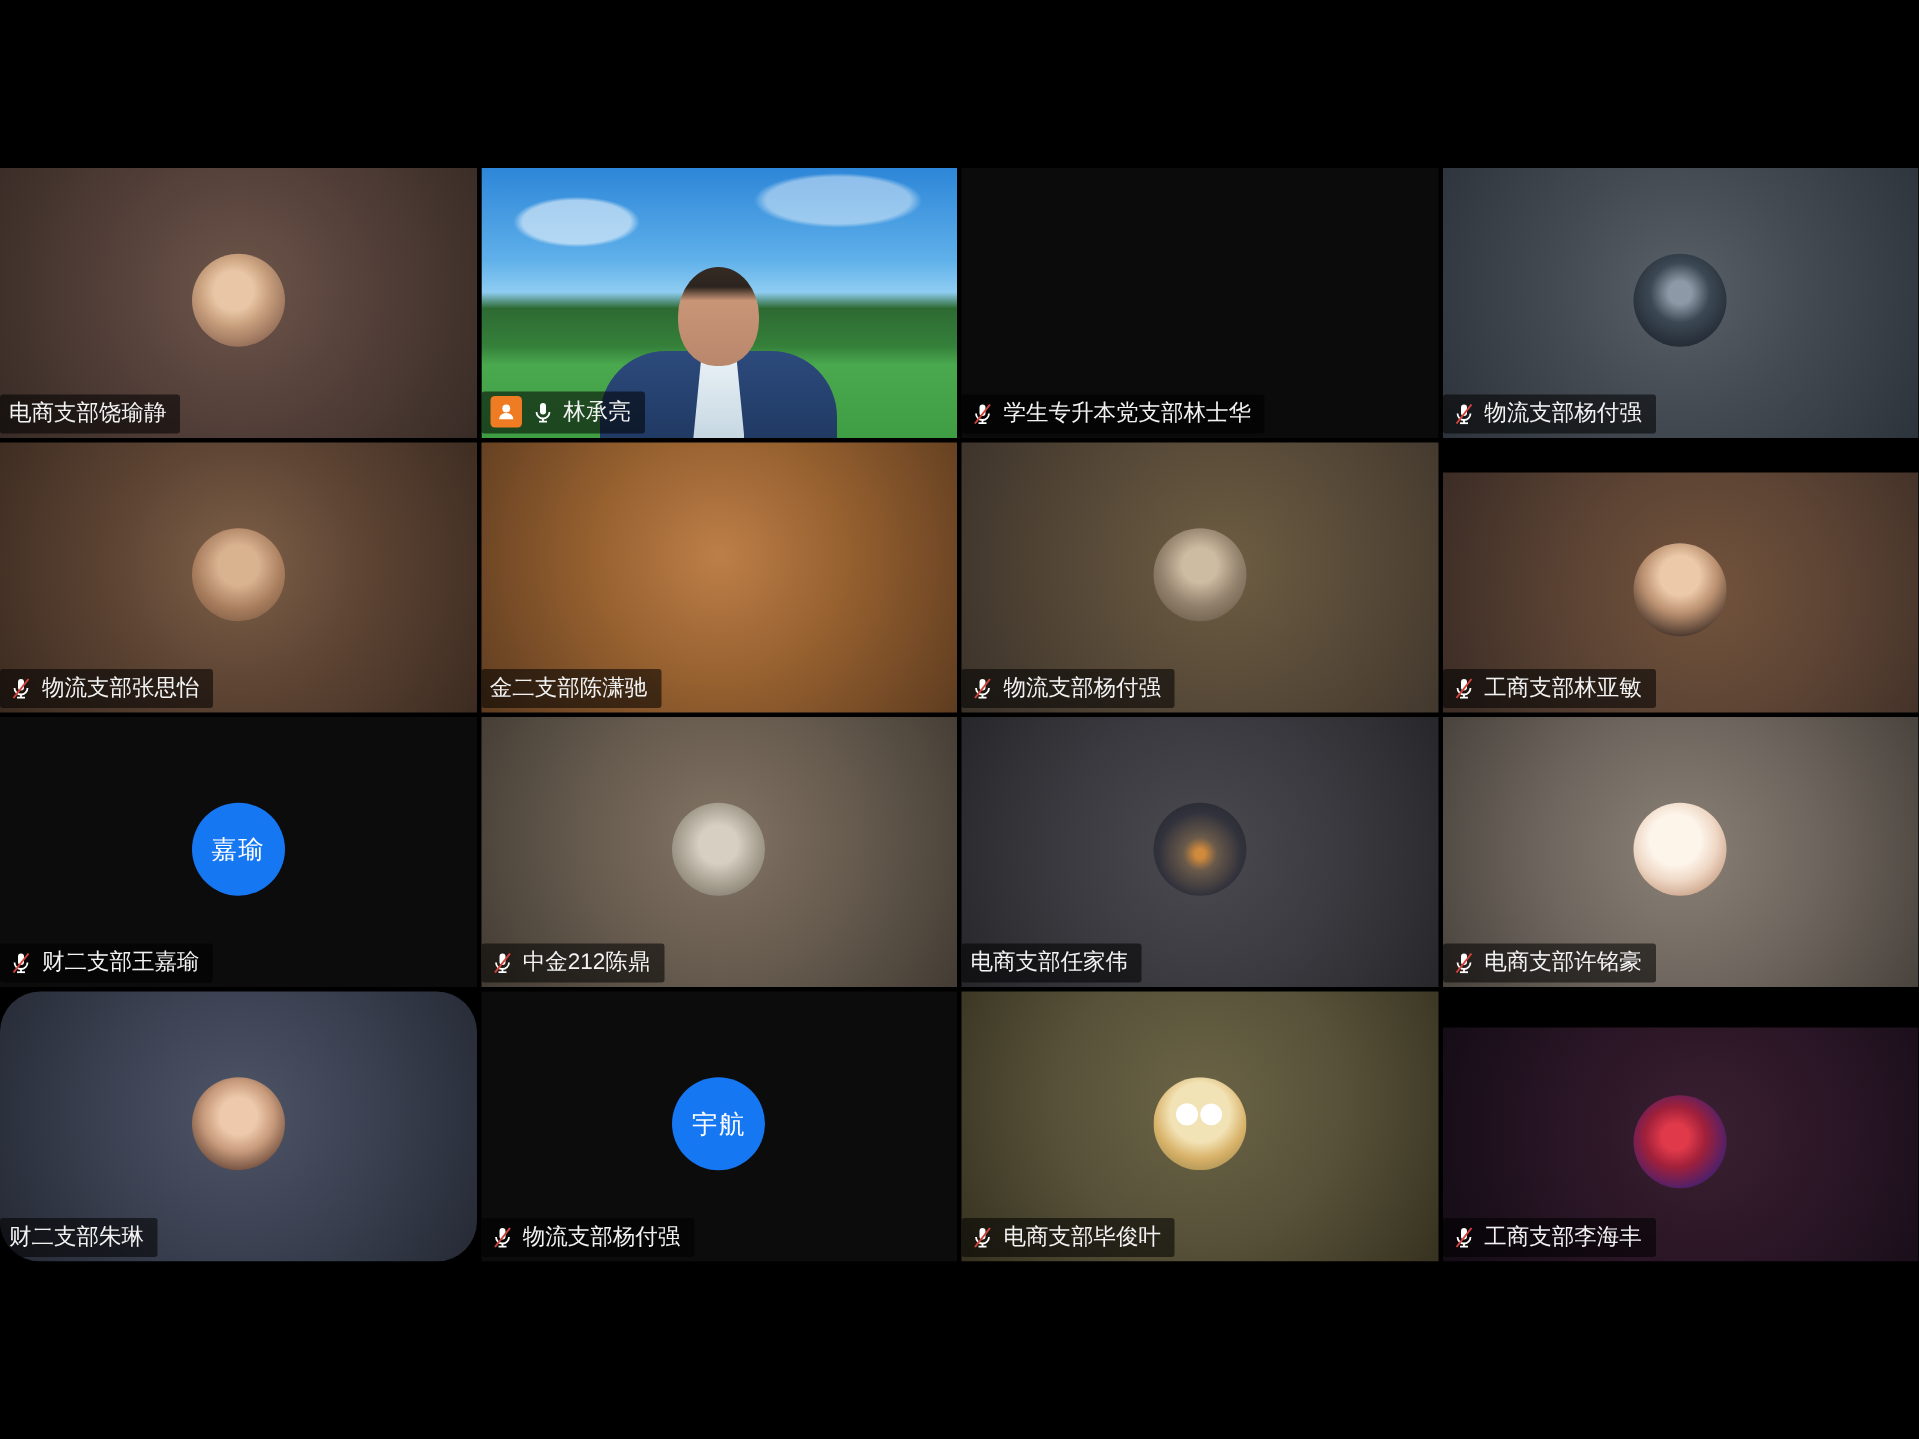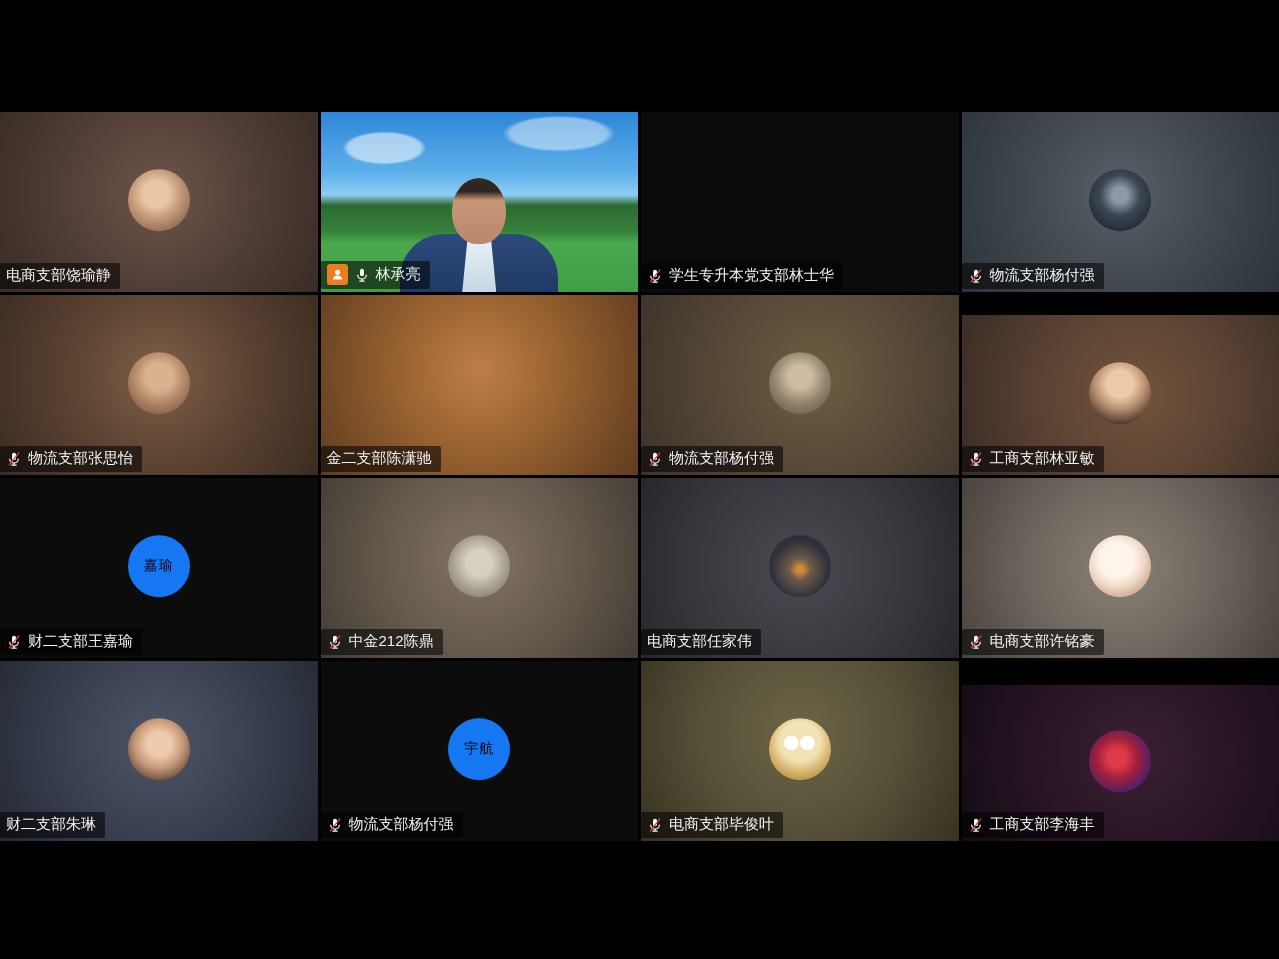--- a/index.html
+++ b/index.html
@@ -20,21 +20,21 @@
   .bg3{background:#0b0b0b;}
   .bg4{background:radial-gradient(circle at 50% 45%,#596068 0%,#434a52 45%,#2d333a 100%);}
   .bg5{background:radial-gradient(circle at 50% 45%,#7d6048 0%,#5d4433 45%,#3c2b21 100%);text-decoration:underline;}
   .bg6{background:radial-gradient(circle at 50% 42%,#bd7f49 0%,#96602f 45%,#5e3c20 100%);}
   .bg7{background:radial-gradient(circle at 55% 45%,#6d5d42 0%,#584a38 45%,#3b322a 100%);}
   .bg8{background:radial-gradient(circle at 55% 50%,#73543c 0%,#5a4233 50%,#3b2c25 100%);margin-top:20px;}
   .bg9{background:#0c0c0c;}
   .bg10{background:radial-gradient(circle at 50% 45%,#837465 0%,#655a4d 50%,#433c34 100%);}
   .bg11{background:radial-gradient(circle at 50% 50%,#4a4a50 0%,#3a3a40 50%,#27272b 100%);}
   .bg12{background:radial-gradient(circle at 50% 50%,#8a8076 0%,#6e665e 50%,#49433d 100%);}
-  .bg13{background:radial-gradient(circle at 50% 45%,#4e5568 0%,#3a4050 50%,#252934 100%);}
+  .bg13{background:radial-gradient(circle at 50% 45%,#4e5568 0%,#3a4050 50%,#252934 100%);border-radius:27px;}
   .bg14{background:#0c0c0c;}
   .bg15{background:radial-gradient(circle at 50% 40%,#6b6446 0%,#575139 50%,#36321f 100%);text-align:center;}
   .bg16{background:radial-gradient(circle at 55% 45%,#3a2030 0%,#291525 50%,#130c15 100%);margin-top:24px;}
 
   
   .video-scene{position:absolute;inset:0;
     background:
       radial-gradient(ellipse 60px 24px at 20% 20%, rgba(255,255,255,.55) 0 60%, transparent 70%),
       radial-gradient(ellipse 80px 26px at 75% 12%, rgba(255,255,255,.45) 0 60%, transparent 70%),
       linear-gradient(180deg,#2d86d8 0%,#5fb0ea 34%,#8fcdf2 46%,#2d6a32 52%,#35803a 66%,#4aa94f 73%,#3f9d44 100%);}
@@ -45,21 +45,21 @@
   .p-body{width:158px;height:58px;margin-top:-10px;border-radius:44px 44px 0 0;position:relative;
           background:linear-gradient(180deg,#2c4a7c,#203a64);}
   .p-body::before{content:"";position:absolute;left:50%;top:6px;transform:translateX(-50%);
           width:34px;height:52px;background:linear-gradient(180deg,#e8f0f5,#c6d7e2);
           clip-path:polygon(15% 0,85% 0,100% 100%,0 100%);}
 
   
   .avatar{position:absolute;left:50%;top:50%;transform:translate(-50%,-53%);
           width:62px;height:62px;border-radius:50%;}
   .initials{display:flex;align-items:center;justify-content:center;
-            color:#000000;font-size:14px;letter-spacing:1px;}
+            color:#ffffff;font-size:17px;letter-spacing:1px;}
   .av1{background:radial-gradient(circle at 45% 40%,#e9c6a6 0 26%,#caa27f 45%,#97705a 75%,#7c5a47 100%);}
   .av4{background:radial-gradient(circle at 50% 42%,#8d99a6 0 16%,#3c4854 42%,#232b34 78%,#1b2129 100%);}
   .av5{background:radial-gradient(circle at 50% 40%,#d9b290 0 28%,#a97e5e 60%,#6d4c38 100%);}
   .av6{background:radial-gradient(circle at 48% 55%,#ffd econ 0,#ffce88 0 12%,#f2a055 38%,#a05c2e 70%,#5f3920 100%);}
   .av7{background:radial-gradient(circle at 50% 40%,#cdbba2 0 24%,#93826c 55%,#5b4e3f 100%);}
   .av8{background:radial-gradient(circle at 50% 35%,#ecc9a8 0 26%,#b98f6f 50%,#4a382d 80%,#33261f 100%);}
   .av10{background:radial-gradient(circle at 50% 45%,#d6cfc2 0 28%,#a59d8e 60%,#6f685c 100%);}
   .av11{background:radial-gradient(circle at 50% 55%,#d08a3c 0 7%,#6a5a4a 24%,#32323c 60%,#23232b 100%);}
   .av12{background:radial-gradient(circle at 45% 40%,#fdf4ea 0 34%,#eed7c4 55%,#caa187 80%,#b08a74 100%);}
   .av13{background:radial-gradient(circle at 50% 42%,#eec9ab 0 26%,#c79a7b 50%,#6b4a3a 80%,#4a3329 100%);}

